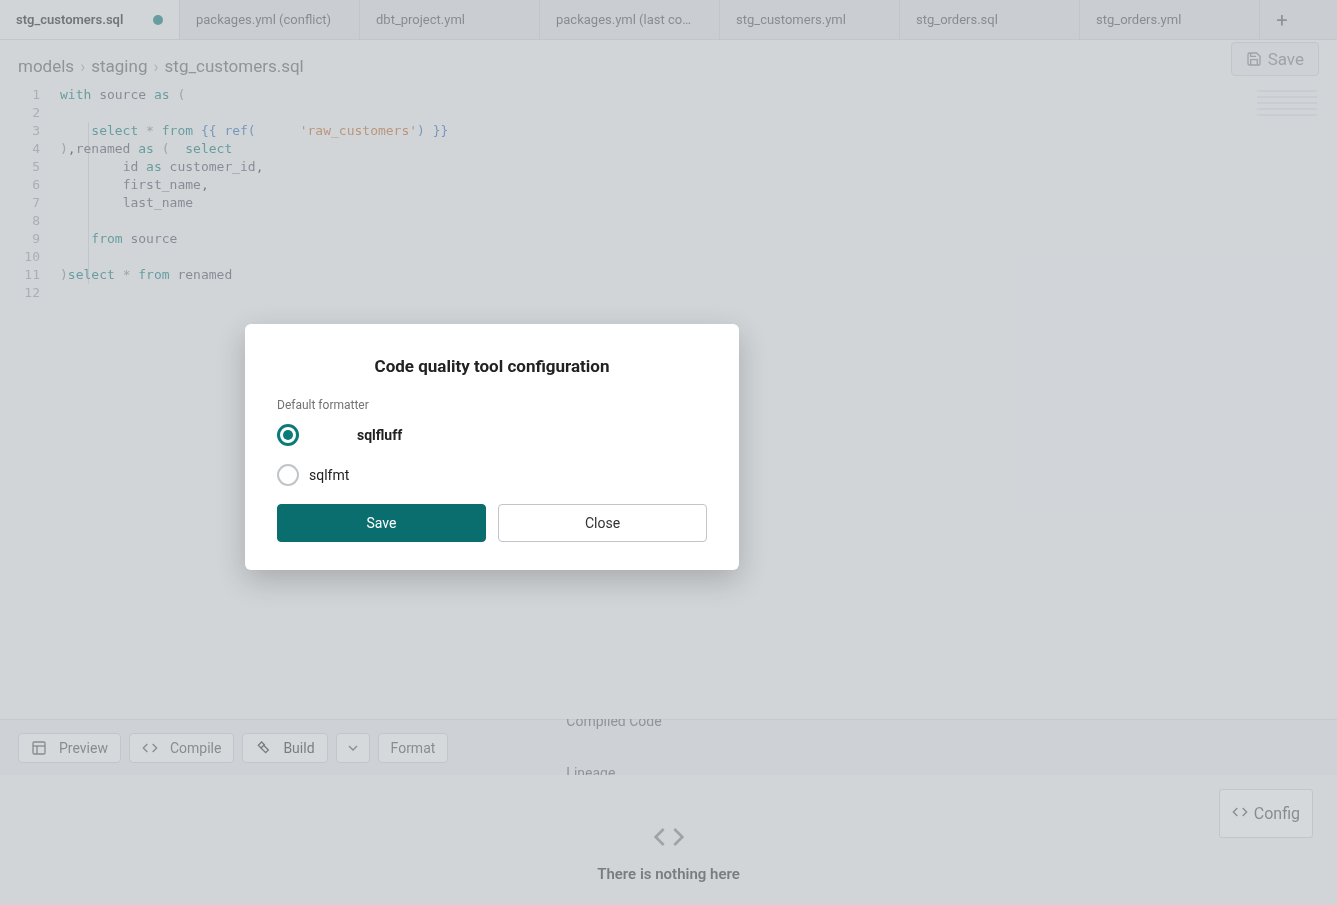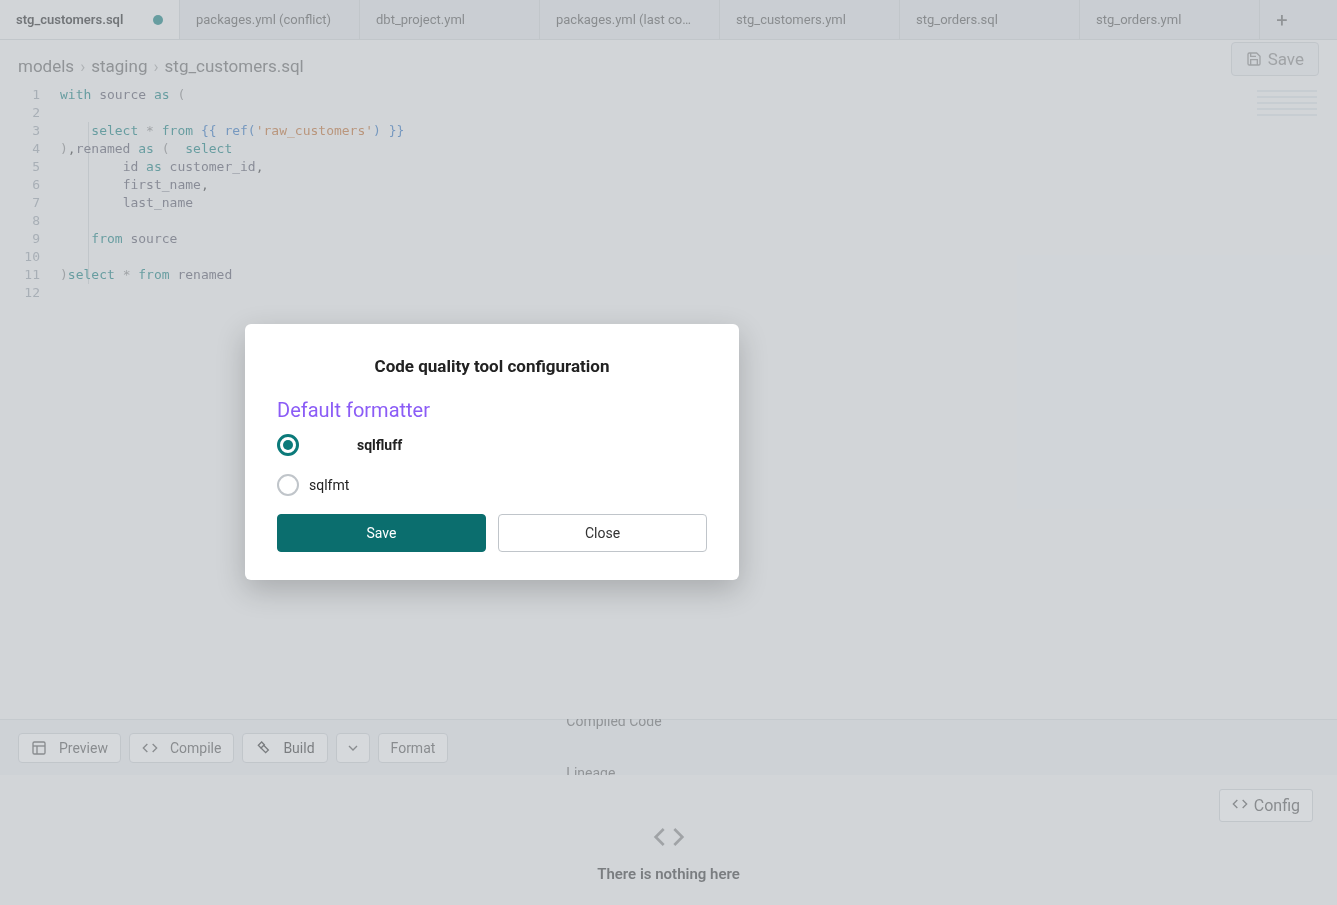--- a/index.html
+++ b/index.html
@@ -88,21 +88,21 @@
   }
   .minimap {
     position:absolute; top:6px; right:20px;
     width: 60px; height: 30px;
     background: linear-gradient(#c8d4dc 30%, transparent 30%), linear-gradient(#c8d4dc 30%, transparent 30%);
     background-size: 100% 6px;
     opacity: 0.5;
   }
   .tok-kw { color:#0b7a7a; }
   .tok-fn { color:#2a6fbf; }
-  .tok-str { color:#c06a2b; }
+  .tok-str { color:#c06a2b;margin-left:44px; }
   .tok-punc { color:#888; }
   .tok-brace { color:#2a6fbf; }
   .tok-id { color:#556; }
 
   .bottom-toolbar {
     display:flex; align-items:center;
     padding: 10px 18px;
     gap: 8px;
     background:#edf0f2;
     height: 56px;
@@ -125,21 +125,21 @@
   .panel-body {
     height: 130px;
     background:#f5f6f7;
     position:relative;
     padding: 18px;
   }
   .config-btn {
     position:absolute; top:14px; right:24px;
     display:flex; align-items:flex-start; gap:6px;
     border:1px solid #d0d4d8; border-radius:3px;
-    padding:6px 12px; background:#fff; color:#555; cursor:pointer;
+    padding:14px 12px; background:#fff; color:#555; cursor:pointer;
   }
   .empty-state {
     text-align:center; color:#666; margin-top:28px;
   }
   .empty-state svg { width:32px; height:32px; color:#888; }
   .empty-title { font-size:15px; font-weight:600; margin-top:8px; color:#333;}
   .empty-sub { font-size:13px; color:#888; margin-top:4px; }
 
   
   .modal-overlay {
@@ -153,21 +153,21 @@
     box-shadow: 0 10px 30px rgba(0,0,0,0.2);
     padding: 32px 32px 28px 32px;
     position:absolute;
     left: 245px; top: 324px;
   }
   .modal-title {
     text-align:center; font-size:17px; font-weight:700; color:#222;
     margin-bottom: 22px;
   }
   .modal-label {
-    font-size:20px; color:#8b5cf6; margin-bottom:12px;
+    font-size:12px; color:#737373; margin-bottom:12px;
   }
   .radio-row {
     display:flex; align-items:center; gap:10px;
     margin-bottom: 18px;
     cursor:pointer;
   }
   .radio {
     width:22px; height:22px; border-radius:50%;
     border:2px solid #c0c5ca; display:flex; align-items:center; justify-content:center;
   }

